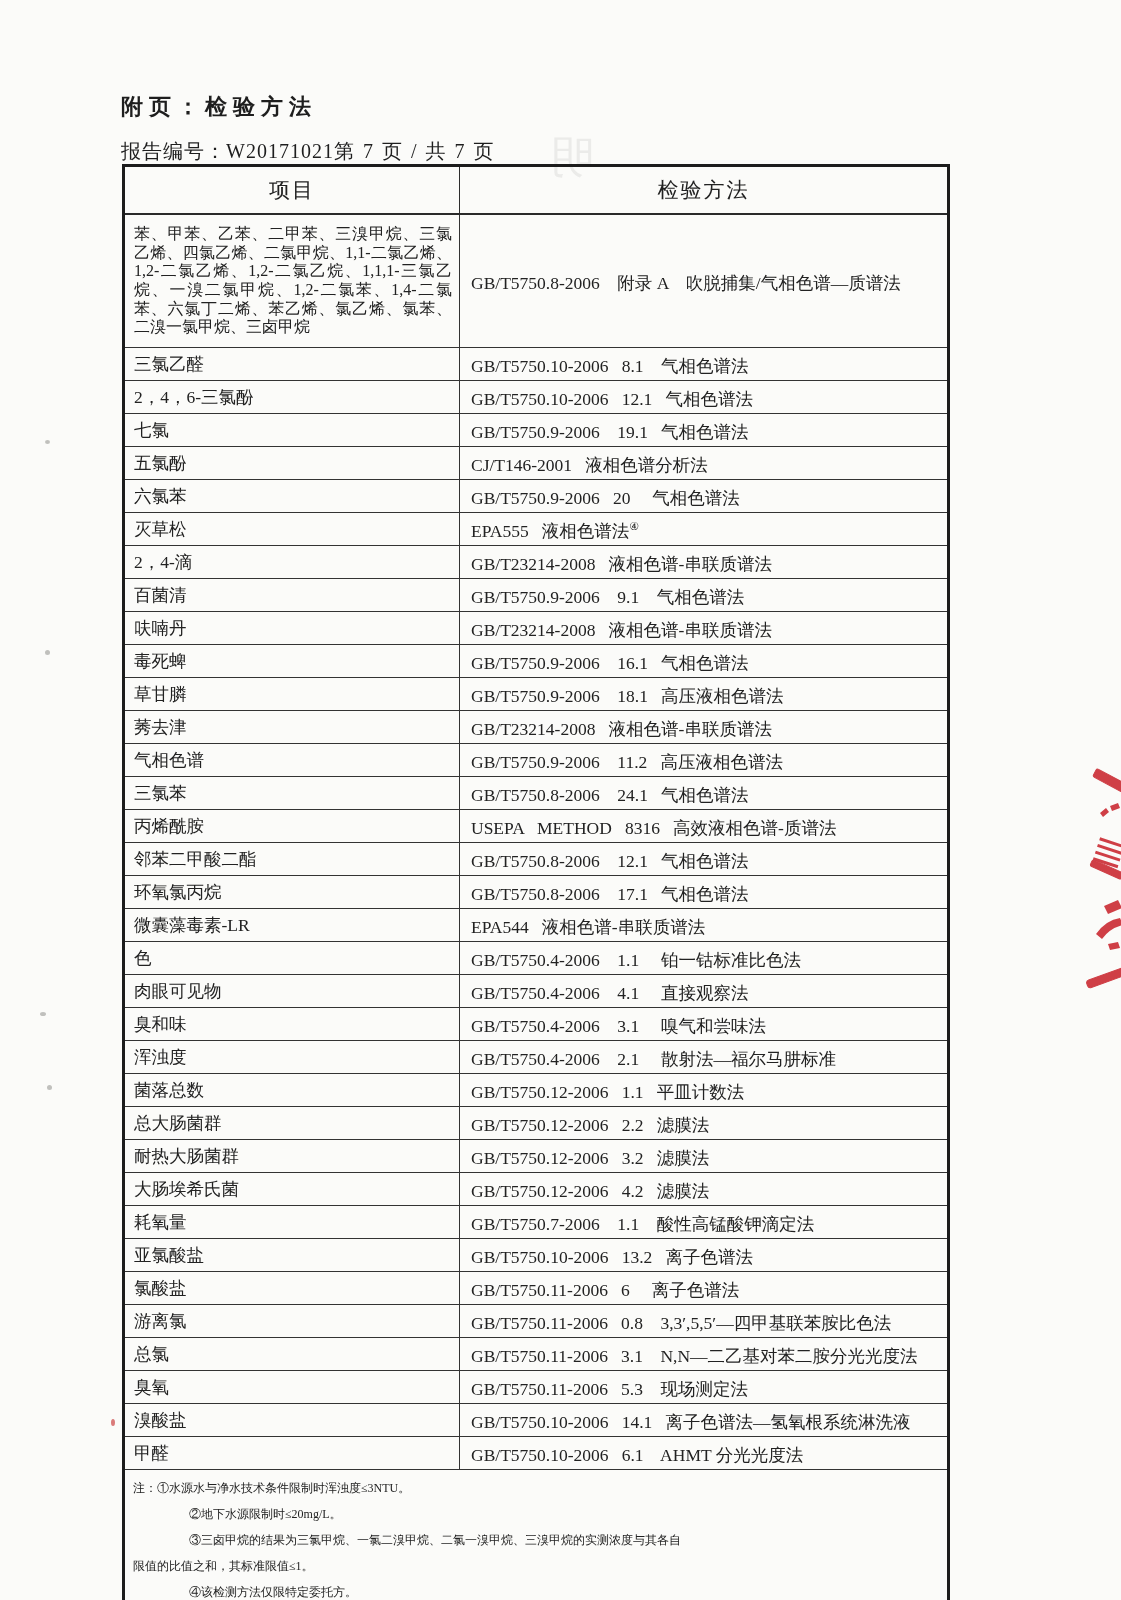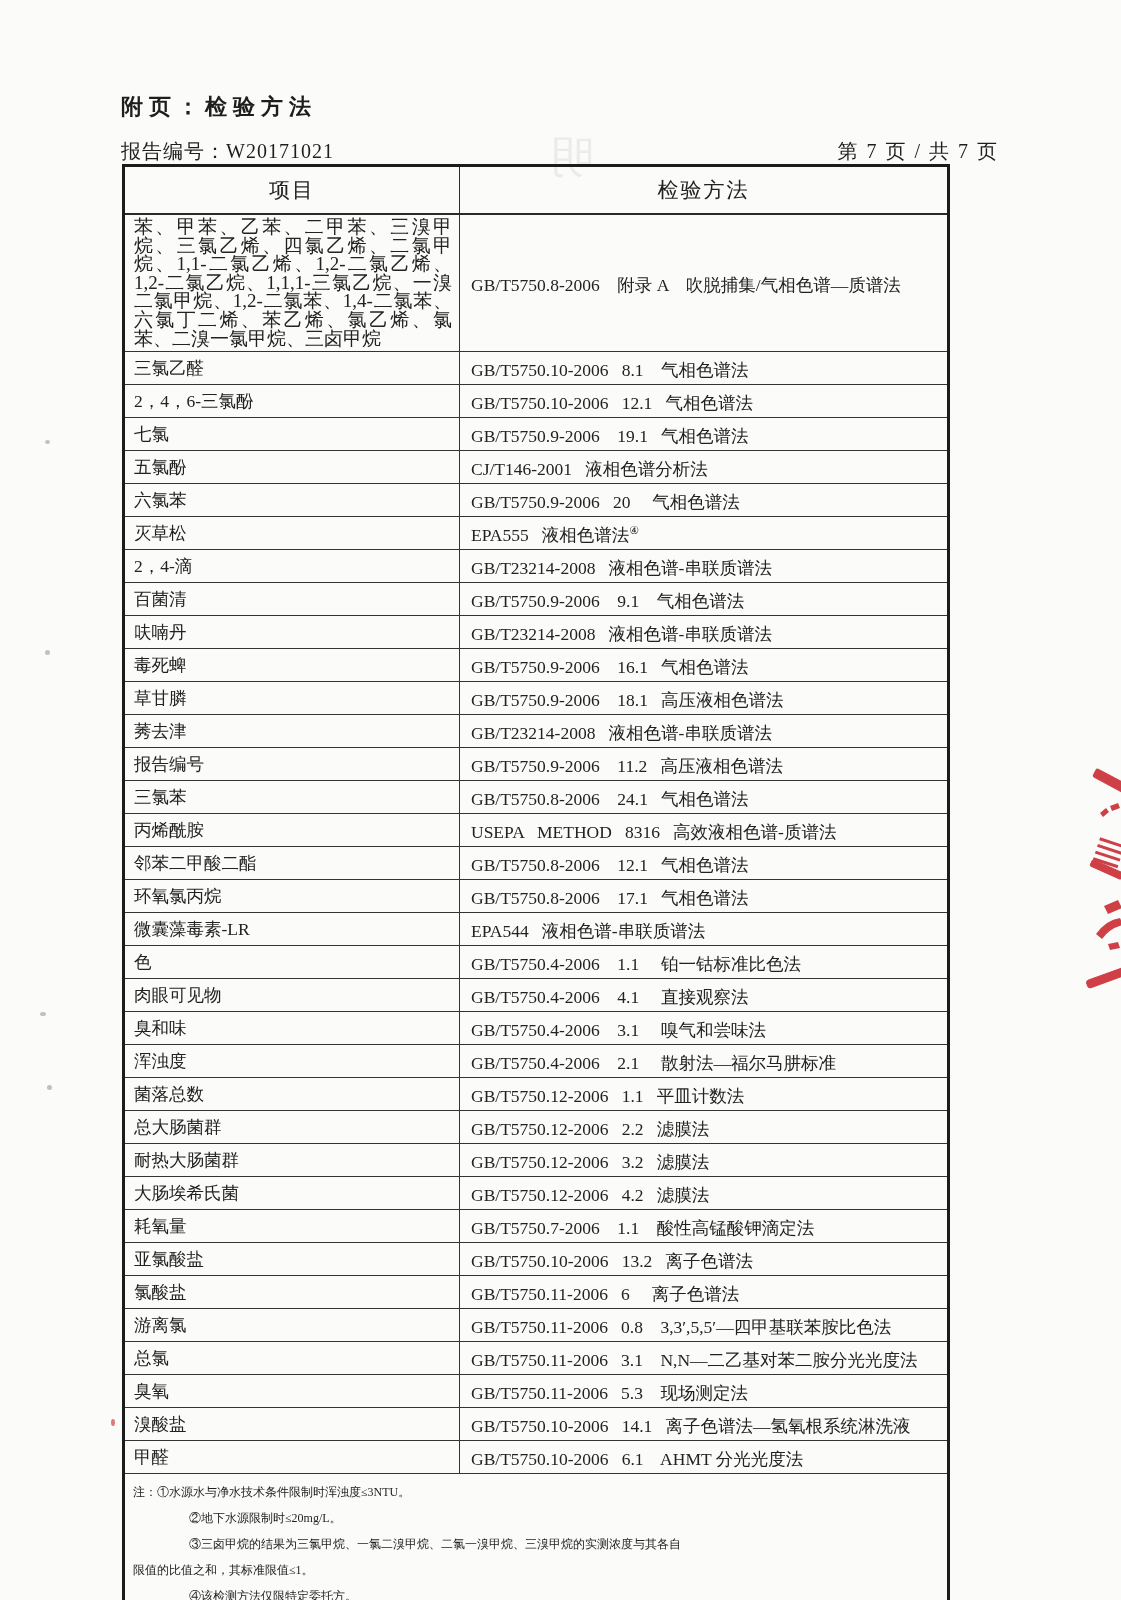--- a/index.html
+++ b/index.html
@@ -12,21 +12,21 @@
     font-family:"Liberation Serif","DejaVu Serif",serif;
     color:#1e1e1e;
   }
   .title{
     position:absolute;left:121px;top:92px;
     font-size:22px;font-weight:700;letter-spacing:6px;
     white-space:pre;
   }
   .report-line{
     position:absolute;left:121px;top:138px;width:878px;
-    font-size:20px;display:flex;justify-content:space-between;
+    font-size:20px;display:flex;
     white-space:pre;
   }
   .report-no{letter-spacing:1px;}
   .page-info{letter-spacing:2px;}
   table.methods{
     position:absolute;left:122px;top:164px;
     width:828px;border-collapse:collapse;table-layout:fixed;
     border:3px solid #1c1c1c;
     font-size:17.5px;color:#222;
   }
@@ -36,21 +36,21 @@
     letter-spacing:2px;text-align:center;vertical-align:middle;
   }
   table.methods td{
     border:1.4px solid #333;
     vertical-align:middle;
     overflow:hidden;
   }
   td.c-item{padding:0 18px 0 9px;height:28px;line-height:27px;white-space:pre;}
   td.c-method{padding:4px 6px 0 11px;height:28px;line-height:27px;white-space:pre;}
   tr.group-row td.c-item{
-    height:126px;line-height:18.6px;font-size:19px;
+    height:126px;line-height:18.6px;font-size:16px;
     text-align:justify;text-justify:inter-ideograph;
     white-space:normal;padding:3px 7px 3px 9px;vertical-align:middle;
   }
   tr.group-row td.c-method{height:126px;}
   sup{font-size:11px;line-height:0;}
   tr.notes-row td{
     border:none;border-top:1.5px solid #333;
     padding:5px 10px 4px 8px;vertical-align:top;
   }
   .note-line{font-size:12px;line-height:26px;white-space:pre-wrap;}
@@ -137,21 +137,21 @@
         </tr>
         <tr>
           <td class="c-item">草甘膦</td>
           <td class="c-method">GB/T5750.9-2006    18.1   高压液相色谱法</td>
         </tr>
         <tr>
           <td class="c-item">莠去津</td>
           <td class="c-method">GB/T23214-2008   液相色谱-串联质谱法</td>
         </tr>
         <tr>
-          <td class="c-item">报告编号</td>
+          <td class="c-item">气相色谱</td>
           <td class="c-method">GB/T5750.9-2006    11.2   高压液相色谱法</td>
         </tr>
         <tr>
           <td class="c-item">三氯苯</td>
           <td class="c-method">GB/T5750.8-2006    24.1   气相色谱法</td>
         </tr>
         <tr>
           <td class="c-item">丙烯酰胺</td>
           <td class="c-method">USEPA   METHOD   8316   高效液相色谱-质谱法</td>
         </tr>

